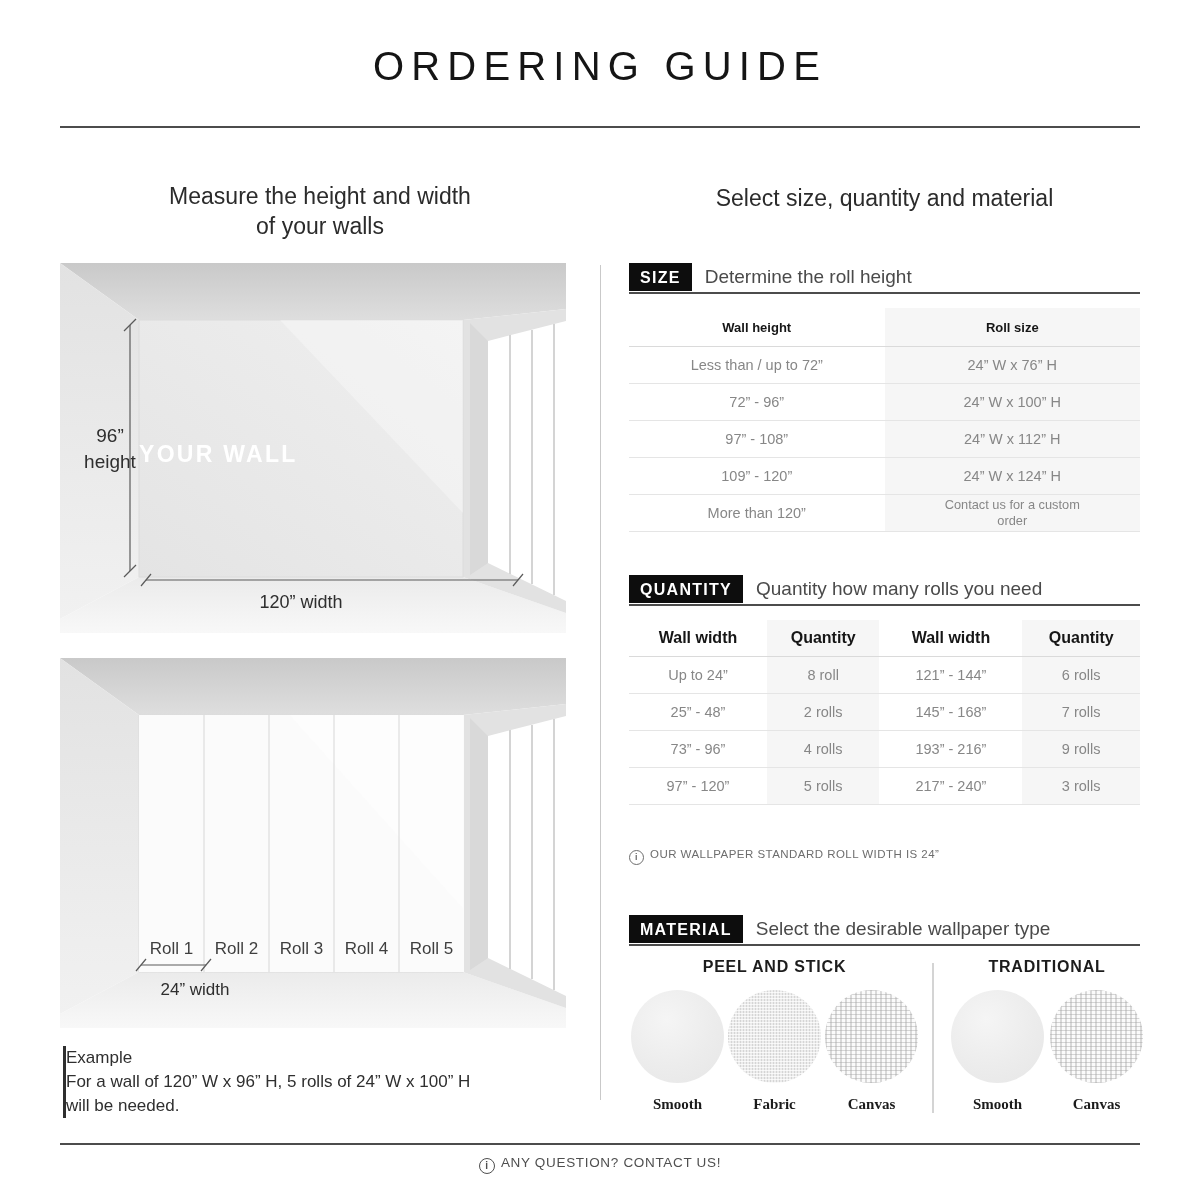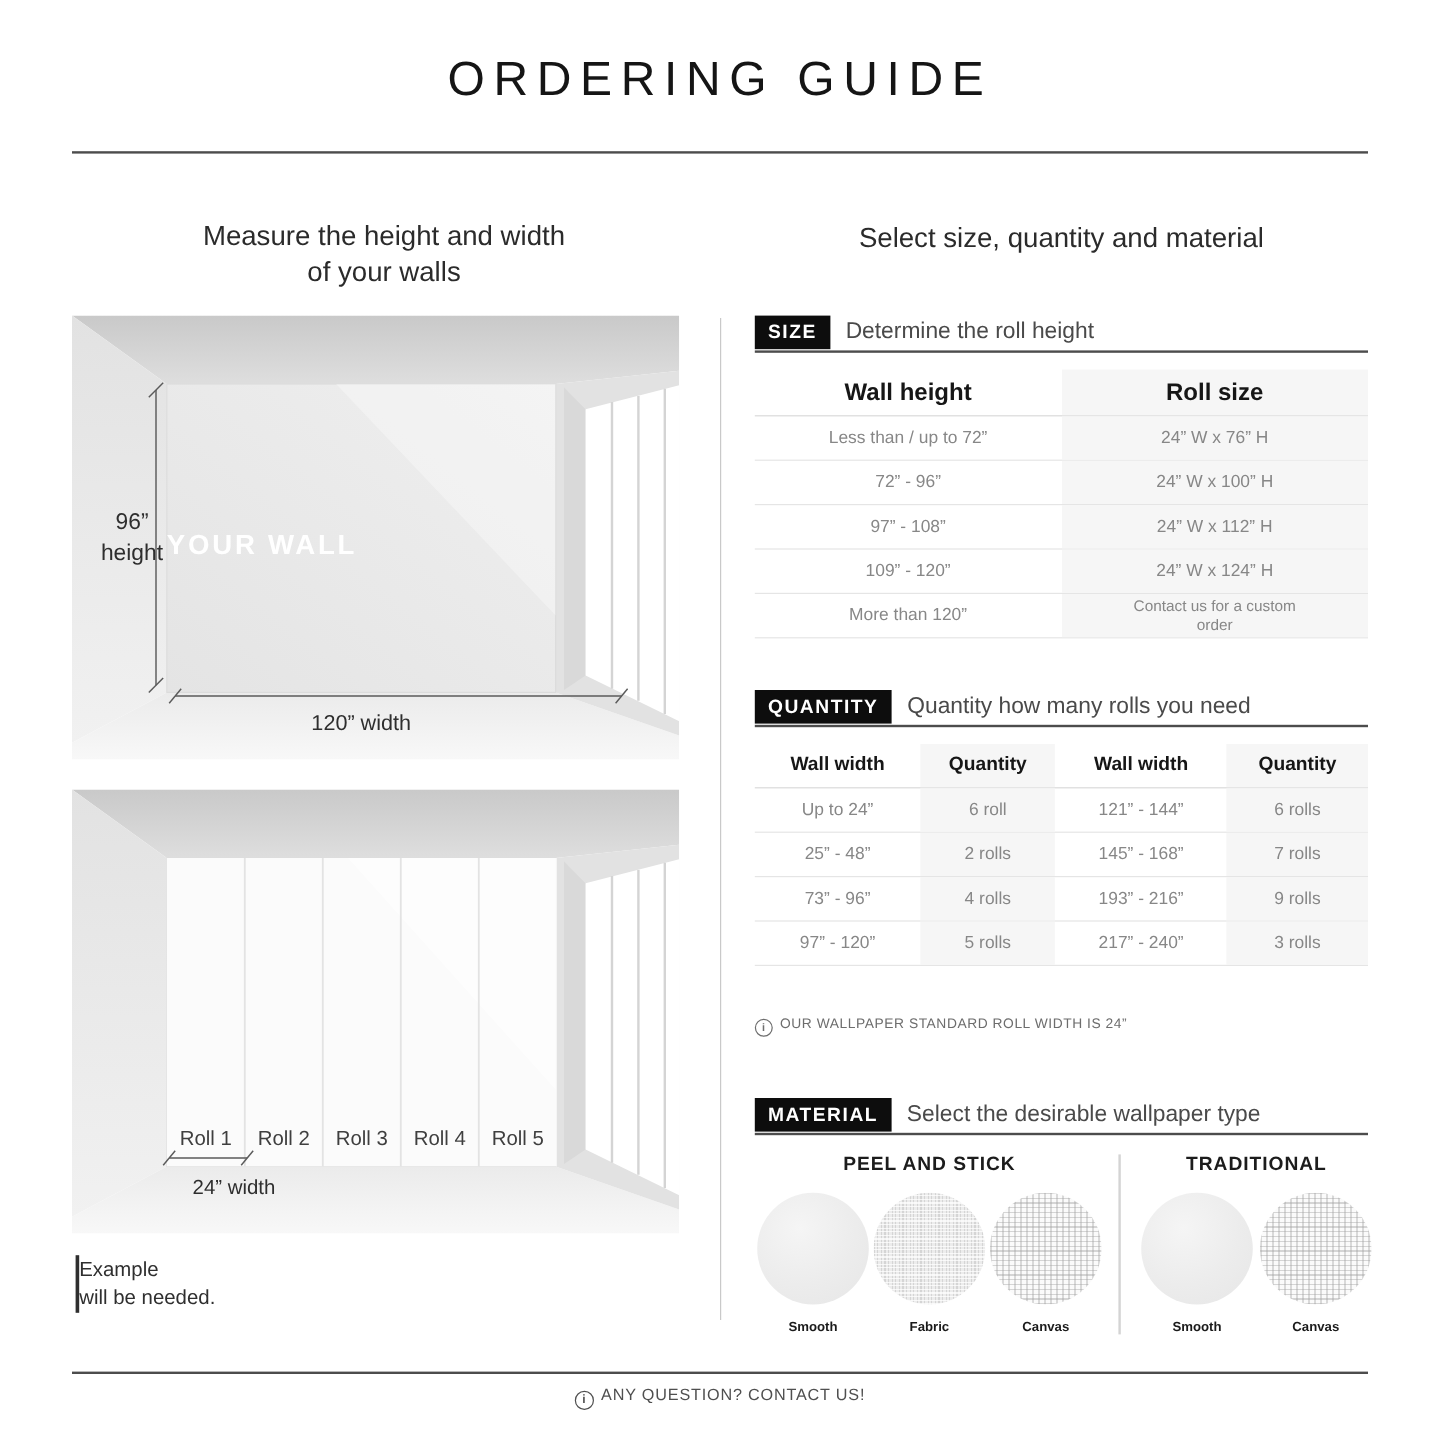--- a/index.html
+++ b/index.html
@@ -61,21 +61,21 @@
     background:#0d0d0d;color:#ffffff;font-size:16px;font-weight:700;
     letter-spacing:.08em;padding:5px 11px 4px;line-height:1.2;flex:0 0 auto;
   }
   .sec-head .subtitle{font-size:19px;color:#4a4a4a;margin-left:13px;white-space:nowrap;}
   .head-size{top:262px;}
   .head-quantity{top:574px;}
   .head-material{top:914px;}
   
   .size-table{position:absolute;left:629px;top:308px;width:511px;font-size:14.5px;}
   .srow{display:flex;align-items:center;min-height:36px;border-bottom:1px solid #e5e5e5;}
-  .srow.sheader{min-height:38px;border-bottom:1px solid #dadada;font-size:20px;font-weight:700;color:#161616;}
+  .srow.sheader{min-height:38px;border-bottom:1px solid #dadada;font-size:13px;font-weight:700;color:#161616;}
   .srow .c1{width:50%;text-align:center;color:inherit;}
   .srow .c2{width:50%;text-align:center;background:#f6f6f6;align-self:stretch;display:flex;align-items:center;justify-content:center;}
   .srow:not(.sheader){color:#878787;}
   .srow .c2 .wrap{max-width:150px;line-height:1.25;}
   .srow.last .c2{font-size:12.8px;}
   
   .qty-table{position:absolute;left:629px;top:620px;width:511px;font-size:14.5px;}
   .qrow{display:flex;align-items:stretch;min-height:36px;border-bottom:1px solid #e5e5e5;}
   .qrow.qheader{border-bottom:1px solid #dadada;font-size:16px;font-weight:700;color:#161616;}
   .qrow > div{display:flex;align-items:center;justify-content:center;text-align:center;}
@@ -108,21 +108,21 @@
     background-image:
       repeating-linear-gradient(0deg, rgba(255,255,255,.75) 0 1px, rgba(0,0,0,0) 1px 3px),
       repeating-linear-gradient(90deg, rgba(175,175,175,.38) 0 1px, rgba(0,0,0,0) 1px 3px);
   }
   .tex-canvas{
     background-color:#f4f4f4;
     background-image:
       repeating-linear-gradient(0deg, rgba(160,160,160,.42) 0 1px, rgba(0,0,0,0) 1px 4px),
       repeating-linear-gradient(90deg, rgba(160,160,160,.32) 0 2px, rgba(255,255,255,.6) 2px 5px);
   }
-  .mat-label{margin-top:13px;font-size:11px;font-weight:600;color:#1b1b1b;}
+  .mat-label{margin-top:13px;font-size:15px;font-weight:600;color:#1b1b1b;font-family:Liberation Serif, serif;}
   .mat-divider{width:0;border-left:2px solid #d4d4d4;height:150px;margin:4px 15px 0 12px;flex:0 0 auto;}
   .mat-group.right .mat-options{justify-content:space-between;width:196px;}
   
   .footer-divider{position:absolute;top:1143px;left:60px;width:1080px;border-top:2px solid #4c4c4c;}
   .footer-note{
     position:absolute;top:1155px;left:0;width:1200px;text-align:center;
     font-size:13.5px;letter-spacing:.05em;color:#4f4f4f;
   }
   .footer-note .info-icon{width:14px;height:14px;font-size:10px;border-color:#4f4f4f;color:#4f4f4f;}
 </style>
@@ -224,20 +224,21 @@
       <span>Roll 2</span>
       <span>Roll 3</span>
       <span>Roll 4</span>
       <span>Roll 5</span>
     </div>
     <div class="width-label-small">24” width</div>
   </div>
 
   <div class="example">
     <div>Example</div>
+    <div>For a wall of 120” W x 96” H, 5 rolls of 24” W x 100” H</div>
     <div>will be needed.</div>
   </div>
 
   <div class="v-divider"></div>
 
   <div class="right-heading">Select size, quantity and material</div>
 
   <div class="sec-head head-size">
     <span class="badge">SIZE</span>
     <span class="subtitle">Determine the roll height</span>
@@ -285,21 +286,21 @@
   </div>
   <div class="qty-table">
     <div class="qrow qheader">
       <div class="q1">Wall width</div>
       <div class="q2">Quantity</div>
       <div class="q3">Wall width</div>
       <div class="q4">Quantity</div>
     </div>
     <div class="qrow">
       <div class="q1">Up to 24”</div>
-      <div class="q2">6 roll</div>
+      <div class="q2">8 roll</div>
       <div class="q3">121” - 144”</div>
       <div class="q4">6 rolls</div>
     </div>
     <div class="qrow">
       <div class="q1">25” - 48”</div>
       <div class="q2">2 rolls</div>
       <div class="q3">145” - 168”</div>
       <div class="q4">7 rolls</div>
     </div>
     <div class="qrow">

